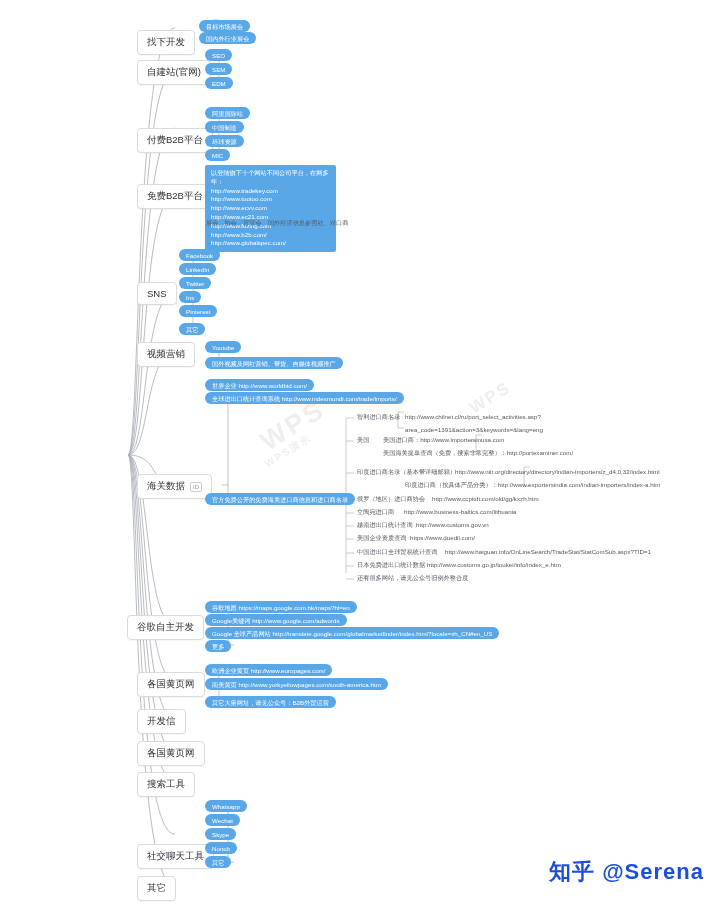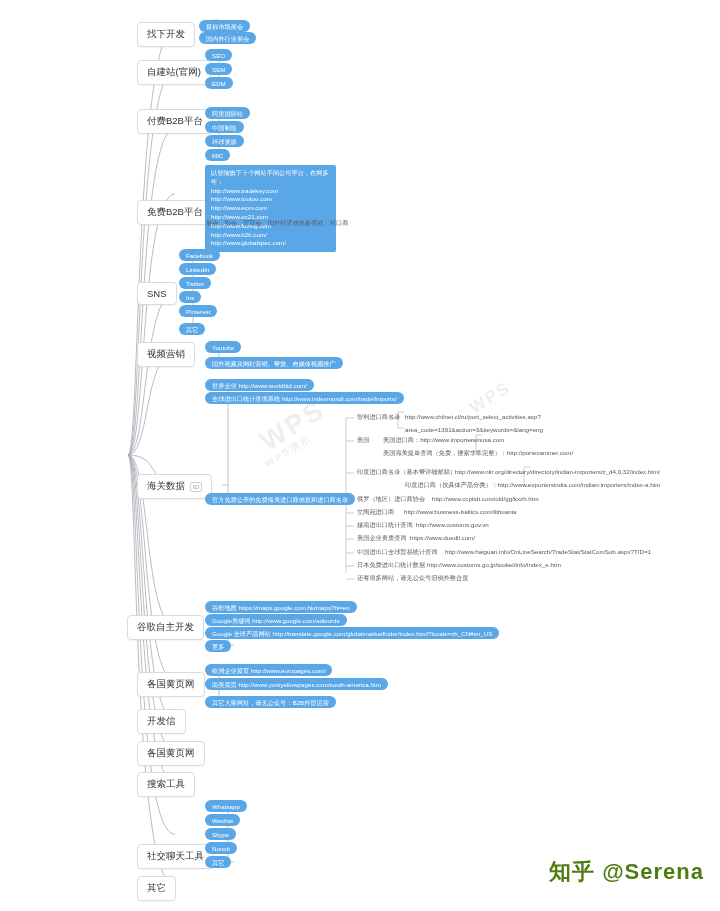--- a/index.html
+++ b/index.html
@@ -39,21 +39,21 @@
   }
   .watermark{
     position:absolute;color:rgba(150,155,162,.17);font-weight:bold;
     transform:rotate(-32deg);user-select:none;pointer-events:none;
   }
   .wm1{left:258px;top:410px;font-size:27px;letter-spacing:3px;}
   .wm2{left:262px;top:444px;font-size:10px;letter-spacing:2px;}
   .wm3{left:468px;top:388px;font-size:17px;letter-spacing:2px;transform:rotate(-32deg);}
   .credit{
     position:absolute;right:16px;bottom:24px;
-    color:#4d7c0f;font-size:22px;letter-spacing:1px;font-weight:bold;
+    color:#1d4ed8;font-size:22px;letter-spacing:1px;font-weight:bold;
   }
 </style>
 </head>
 <body>
 
 <div id="canvas">
   <svg class="links" viewBox="0 0 720 911">
     <g fill="none" stroke="#a6abb2" stroke-width="0.8">
       <path d="M128,455 C140,455 135,30 175,28"></path>
       <path d="M128,455 C142,455 136,72 175,70"></path>
@@ -84,42 +84,42 @@
     </g>
     <g fill="none" stroke="#a6abb2" stroke-width="0.6">
       <path d="M338,500 L346,500 M346,418 L346,573 M346,418 L354,418 M346,441 L354,441 M346,473 L354,473 M346,500 L354,500 M346,513 L354,513 M346,526 L354,526 M346,539 L354,539 M346,553 L354,553 M346,566 L354,566 M346,579 L354,579"></path>
       <path d="M392,418 L398,418 M398,412 L398,428 M398,412 L404,412 M398,428 L404,428"></path>
       <path d="M470,441 L476,441 M476,435 L476,454 M476,435 L482,435 M476,454 L482,454"></path>
       <path d="M518,473 L524,473 M524,467 L524,486 M524,467 L530,467 M524,486 L530,486"></path>
     </g>
   </svg>
 
 
-  <div class="node branch" style="left:137px;top:22px;text-align:center;">
+  <div class="node branch" style="left:137px;top:30px;text-align:center;">
     <span>找下开发</span>
   </div>
   <div class="node leaf" style="left:199px;top:20px;">目标市场展会</div>
   <div class="node leaf" style="left:199px;top:32px;">国内外行业展会</div>
 
   <div class="node branch" style="left:137px;top:60px;align-items:flex-end;">
     <span>自建站(官网)</span>
   </div>
   <div class="node leaf" style="left:205px;top:49px;">SEO</div>
   <div class="node leaf" style="left:205px;top:63px;">SEM</div>
   <div class="node leaf" style="left:205px;top:77px;">EDM</div>
 
-  <div class="node branch" style="left:137px;top:109px;">
+  <div class="node branch" style="left:137px;top:128px;">
     <span>付费B2B平台</span>
   </div>
   <div class="node leaf" style="left:205px;top:107px;">阿里国际站</div>
   <div class="node leaf" style="left:205px;top:121px;">中国制造</div>
   <div class="node leaf" style="left:205px;top:135px;">环球资源</div>
   <div class="node leaf" style="left:205px;top:149px;">MIC</div>
 
-  <div class="node branch" style="left:137px;top:200px;">
+  <div class="node branch" style="left:137px;top:184px;">
     <span>免费B2B平台</span>
   </div>
   <div class="node leaf block" style="left:205px;top:165px;width:131px;">以登陆旗下十个网站不同公司平台，在网多年：
 http://www.tradekey.com
 http://www.tootoo.com
 http://www.ecvv.com
 http://www.ec21.com
 http://www.fuzing.com
 http://www.b2b.com/
 http://www.globalspec.com/</div>

